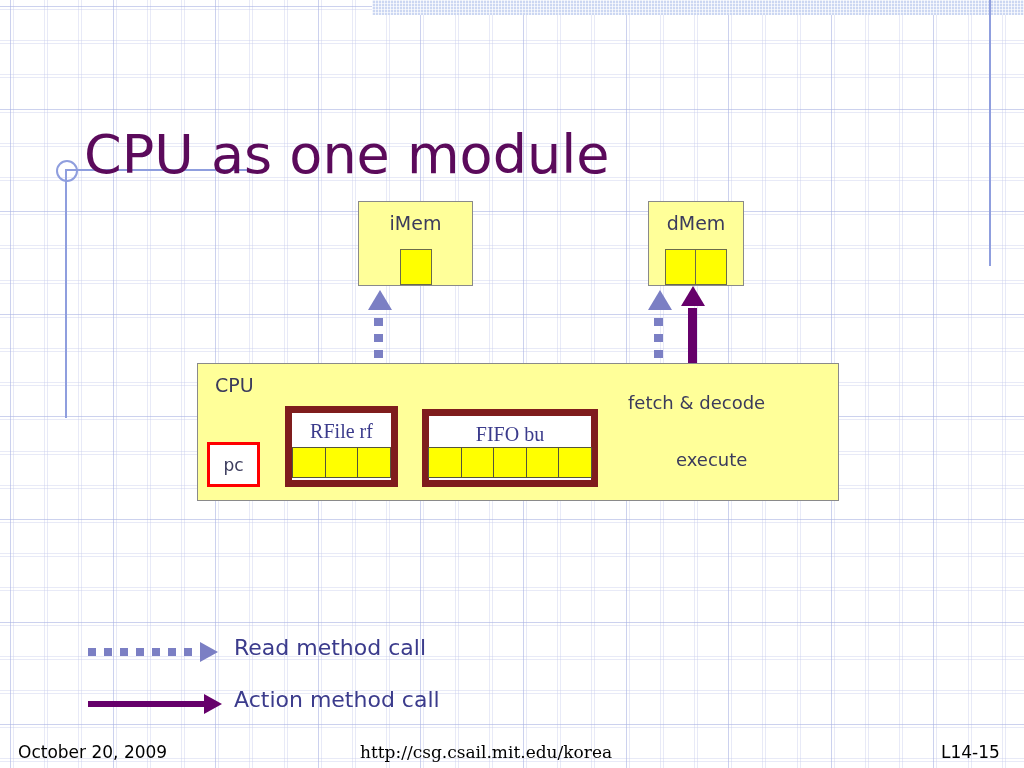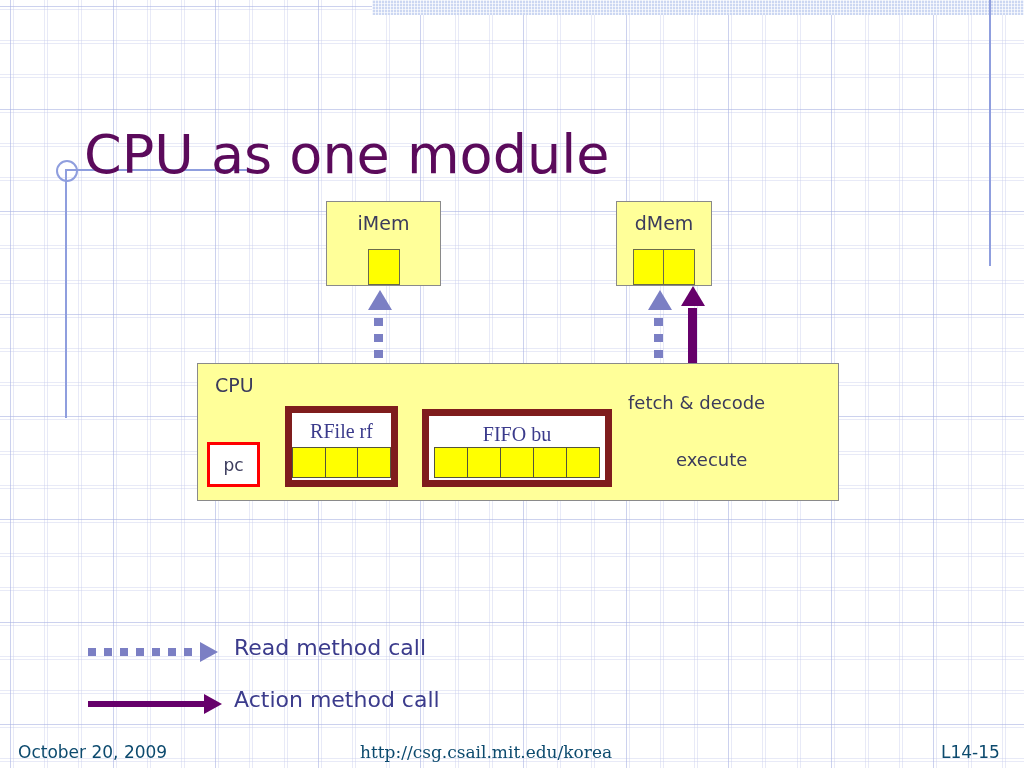--- a/index.html
+++ b/index.html
@@ -110,20 +110,21 @@
     white-space: nowrap;
     margin-top: 36px;
   }
 
   
   .membox {
     position: absolute;
     background: #ffff99;
     border: 1.5px solid #8a8a8a;
     box-sizing: border-box;
+    margin-left: 32px;
   }
   .membox .memlabel {
     position: absolute;
     left: 0; right: 0;
     top: 10px;
     text-align: center;
     font-size: 19px;
     color: #3b3b5c;
   }
   .ports {
@@ -217,21 +218,21 @@
   }
   .cell {
     width: 34px;
     height: 31px;
     background: #ffff00;
     border: 1.2px solid #55553b;
     box-sizing: border-box;
     margin: 0 -0.6px;
   }
   #rfile-box { left: 87px; top: 42px; width: 113px; height: 81px; }
-  #fifo-box  { left: 224px; top: 45px; width: 190px; height: 78px; }
+  #fifo-box  { left: 224px; top: 45px; width: 176px; height: 78px; }
 
   
   .arrow-dashed {
     position: absolute;
     width: 9px;
     background-image: linear-gradient(to bottom,
         #7b7fc4 0px, #7b7fc4 8px,
         rgba(0,0,0,0) 8px, rgba(0,0,0,0) 16px);
     background-size: 9px 16px;
   }
@@ -311,21 +312,21 @@
     border-top: 10px solid transparent;
     border-bottom: 10px solid transparent;
     border-left: 18px solid #66006b;
   }
 
   
   .footer-text {
     position: absolute;
     top: 742px;
     font-size: 17px;
-    color: #0c4a6e;
+    color: #000000;
     white-space: nowrap;
   }
   #footer-date { left: 18px; }
   #footer-url  { left: 360px; font-family: "DejaVu Serif", serif; }
   #footer-page { left: 941px; }
 </style>
 </head>
 <body>
 
 <div id="slide">

